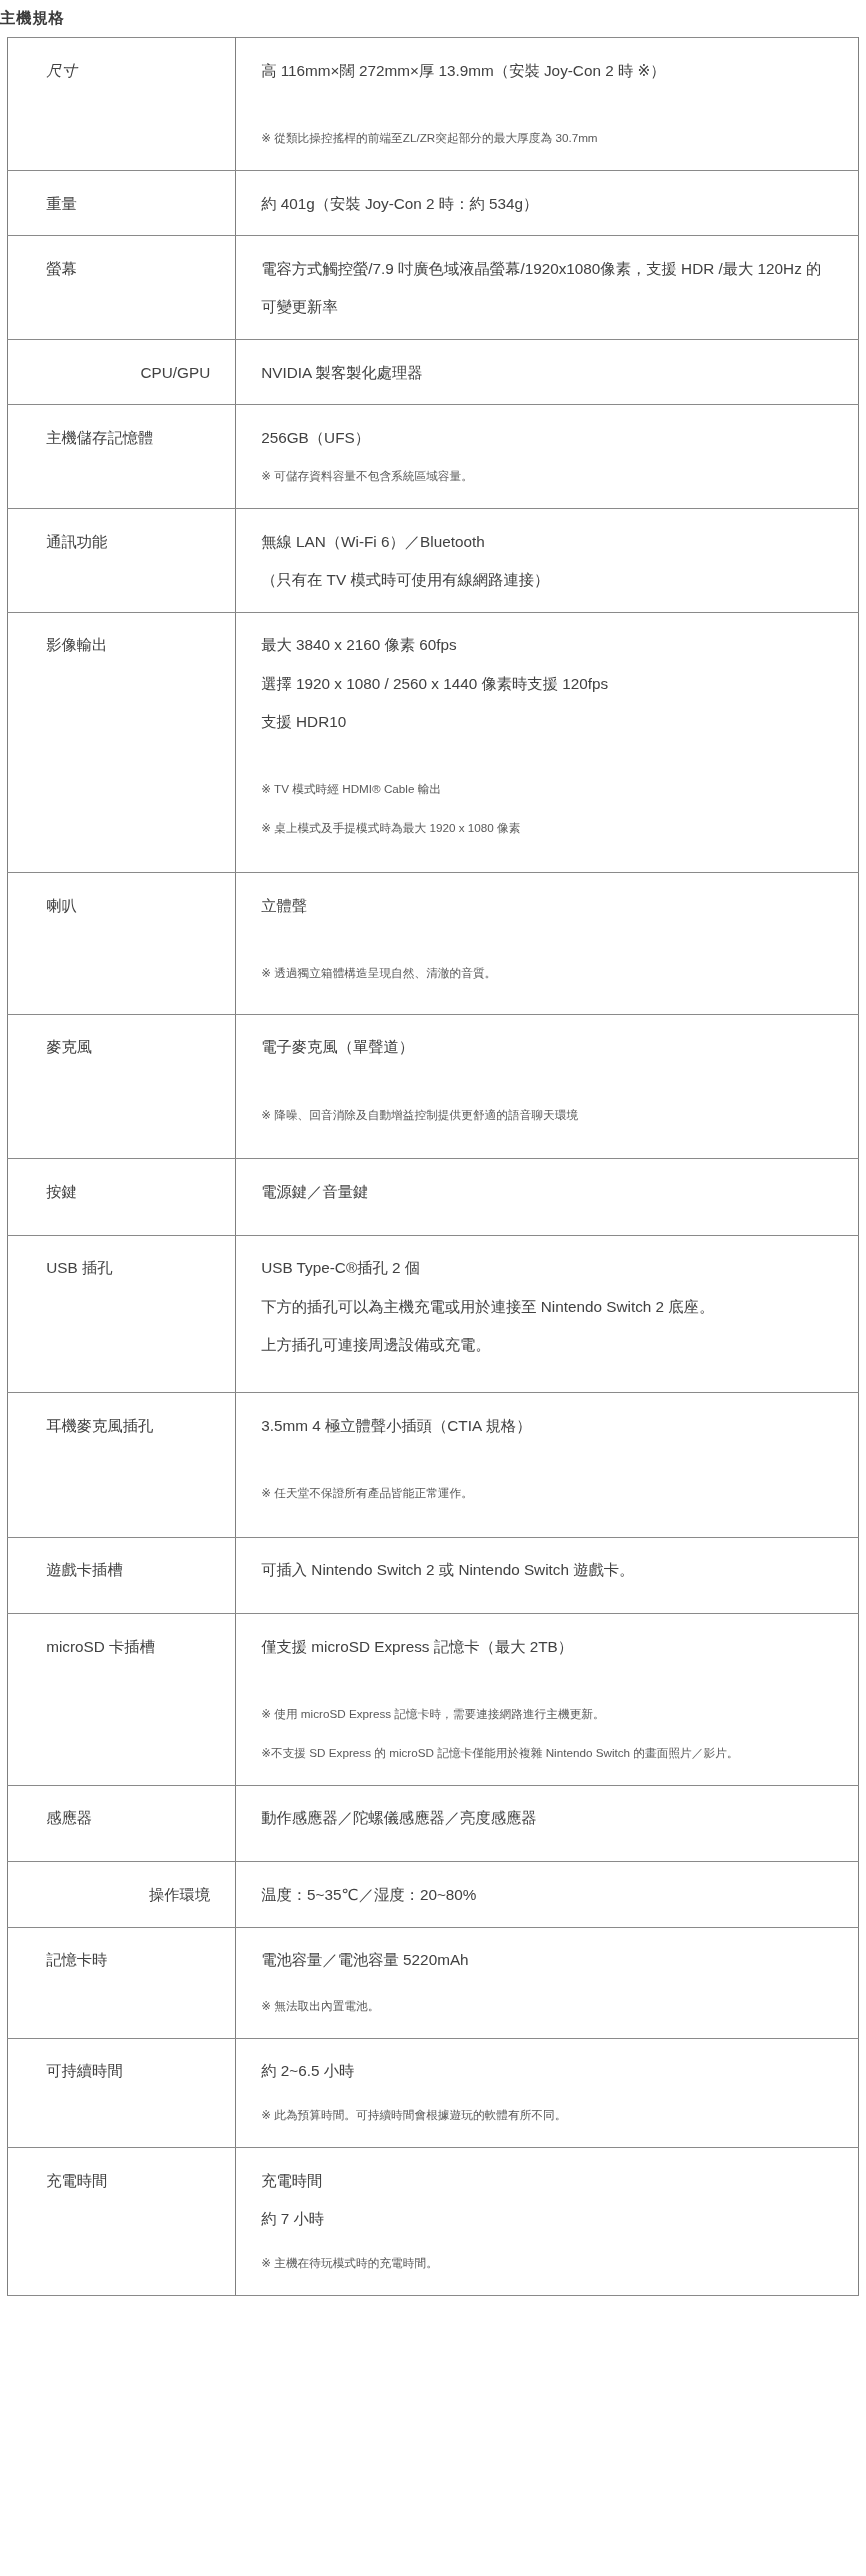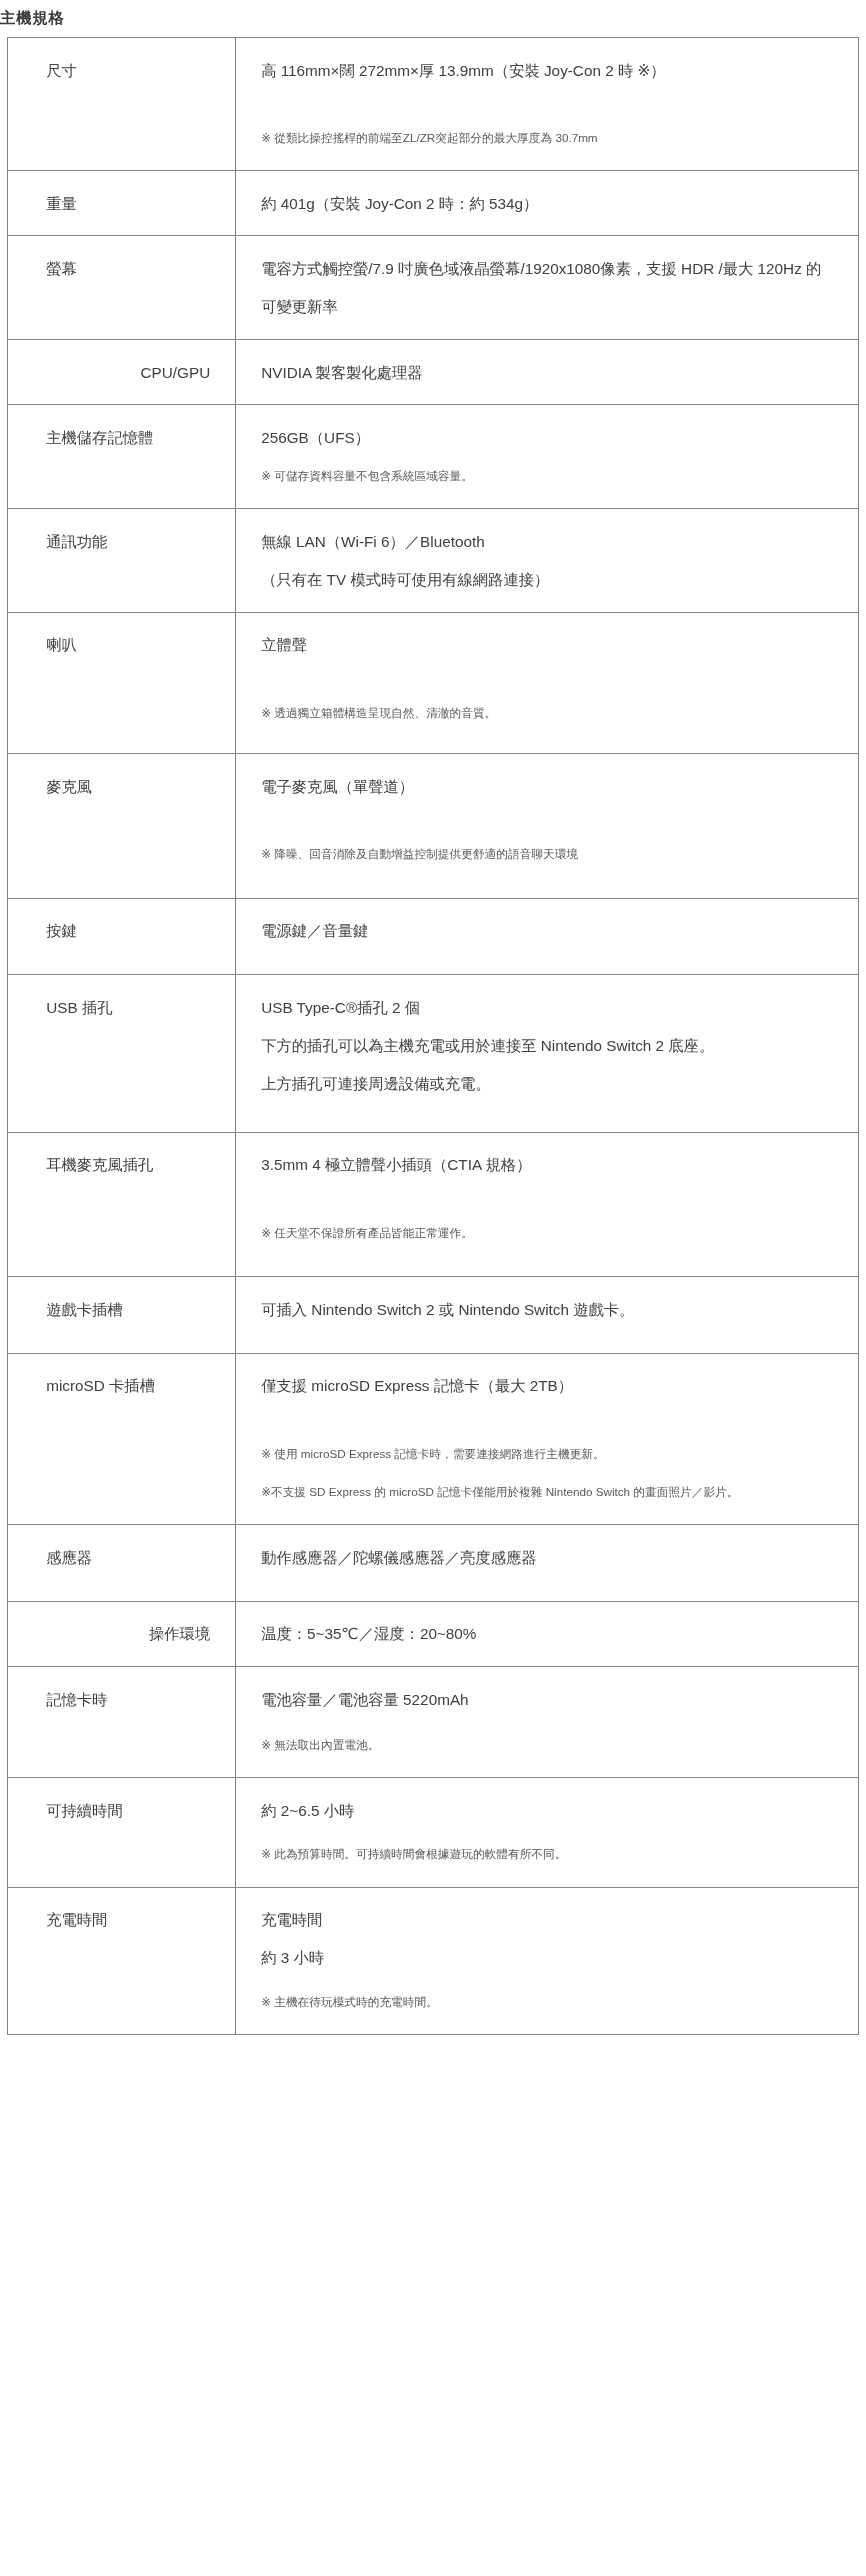--- a/index.html
+++ b/index.html
@@ -57,21 +57,21 @@
   }
 </style>
 </head>
 <body>
 
 <div class="page-title">主機規格</div>
 
 <table class="spec-table">
   <tbody id="spec-rows">
       <tr>
-        <th style="height: 89px;">尺寸</th>
+        <th style="height: 89px; font-style: italic;">尺寸</th>
         <td>
           <p class="main-line">高 116mm×闊 272mm×厚 13.9mm（安裝 Joy-Con 2 時 ※）</p>
           <div class="notes" style="margin-top: 29px;">
             <p class="note-line">※ 從類比操控搖桿的前端至ZL/ZR突起部分的最大厚度為 30.7mm</p>
           </div>
         </td>
       </tr>
       <tr>
         <th style="height: 40px;">重量</th>
         <td>
@@ -100,20 +100,32 @@
         </td>
       </tr>
       <tr>
         <th style="height: 62px;">通訊功能</th>
         <td>
           <p class="main-line">無線 LAN（Wi-Fi 6）／Bluetooth</p>
           <p class="main-line">（只有在 TV 模式時可使用有線網路連接）</p>
         </td>
       </tr>
       <tr>
+        <th style="height: 237px;">影像輸出</th>
+        <td>
+          <p class="main-line">最大 3840 x 2160 像素 60fps</p>
+          <p class="main-line">選擇 1920 x 1080 / 2560 x 1440 像素時支援 120fps</p>
+          <p class="main-line">支援 HDR10</p>
+          <div class="notes" style="margin-top: 29px;">
+            <p class="note-line">※ TV 模式時經 HDMI® Cable 輸出</p>
+            <p class="note-line">※ 桌上模式及手提模式時為最大 1920 x 1080 像素</p>
+          </div>
+        </td>
+      </tr>
+      <tr>
         <th style="height: 118px;">喇叭</th>
         <td>
           <p class="main-line">立體聲</p>
           <div class="notes" style="margin-top: 29px;">
             <p class="note-line">※ 透過獨立箱體構造呈現自然、清澈的音質。</p>
           </div>
         </td>
       </tr>
       <tr>
         <th style="height: 121px;">麥克風</th>
@@ -190,21 +202,21 @@
           <p class="main-line">約 2~6.5 小時</p>
           <div class="notes" style="margin-top: 5.4px;">
             <p class="note-line">※ 此為預算時間。可持續時間會根據遊玩的軟體有所不同。</p>
           </div>
         </td>
       </tr>
       <tr>
         <th style="height: 115px;">充電時間</th>
         <td>
           <p class="main-line">充電時間</p>
-          <p class="main-line">約 3 小時</p>
+          <p class="main-line">約 7 小時</p>
           <div class="notes" style="margin-top: 5.4px;">
             <p class="note-line">※ 主機在待玩模式時的充電時間。</p>
           </div>
         </td>
       </tr>
     </tbody>
 </table>
 
 
 </body></html>

